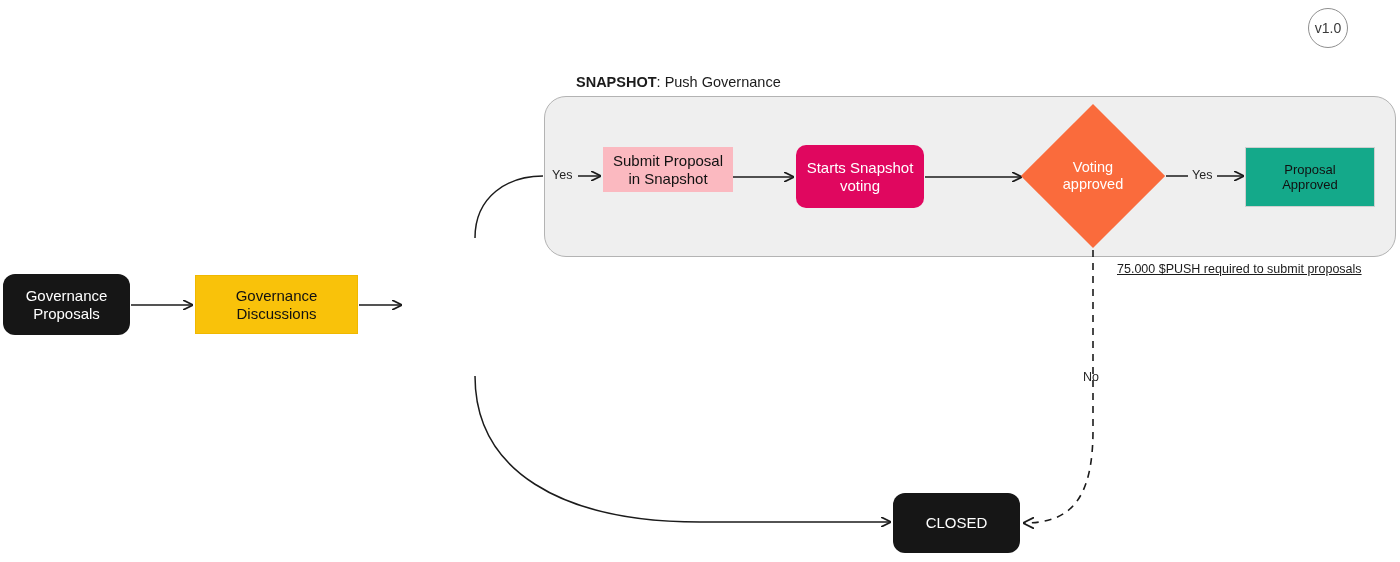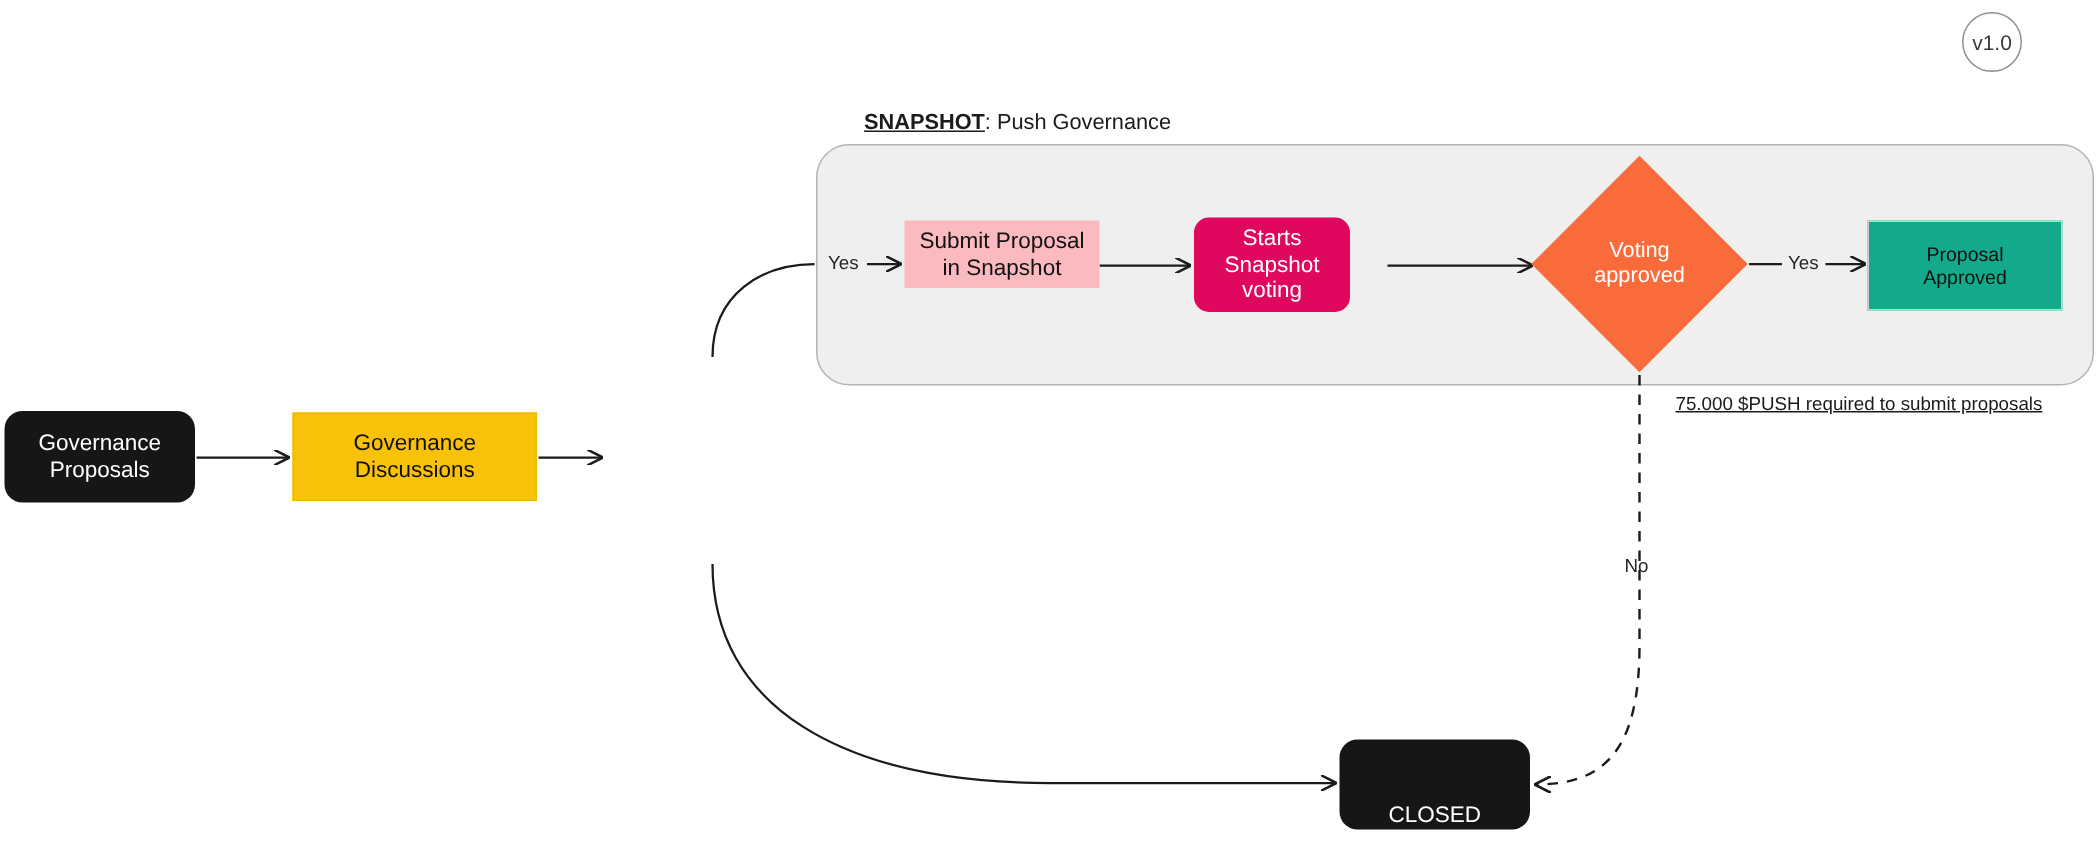--- a/index.html
+++ b/index.html
@@ -21,21 +21,21 @@
     background:#efefef;
     border:1px solid #b3b3b3;
     border-radius:22px;
   }
   .group-title{
     position:absolute;
     font-size:14.5px;
     color:#1b1b1b;
     white-space:nowrap;
   }
-  .group-title b{font-weight:bold;text-decoration:underline;}
+  .group-title b{font-weight:bold;}
 
   .group-note{
     position:absolute;
     font-size:12.5px;
     color:#1b1b1b;
     white-space:nowrap;
     text-decoration:underline;
   }
 
   
@@ -145,21 +145,21 @@
   </div>
 
 
   <div class="node n-pink" style="left:603px;top:147px;width:130px;height:45px;">
     <div>
       <div>Submit Proposal</div>
       <div>in Snapshot</div>
     </div>
   </div>
 
-  <div class="node n-magenta" style="left:796px;top:145px;width:104px;height:63px;justify-content:center;">
+  <div class="node n-magenta" style="left:796px;top:145px;width:128px;height:63px;justify-content:center;">
     <div>
       <div>Starts Snapshot</div>
       <div>voting</div>
     </div>
   </div>
 
   <div class="diamond" style="left:1042px;top:125px;width:102px;height:102px;">
     <div class="shape"></div>
     <div class="dlabel">
       <div>
@@ -169,21 +169,21 @@
     </div>
   </div>
 
   <div class="node n-teal" style="left:1245px;top:147px;width:130px;height:60px;">
     <div>
       <div>Proposal</div>
       <div>Approved</div>
     </div>
   </div>
 
-  <div class="node n-dark" style="left:893px;top:493px;width:127px;height:60px;align-items:flex-end;">
+  <div class="node n-dark" style="left:893px;top:493px;width:127px;height:60px;">
     <div>CLOSED</div>
   </div>
 
   <div class="version-badge" style="left:1308px;top:8px;">
     <span>v1.0</span>
   </div>
 
 </div>
 
 </body></html>

